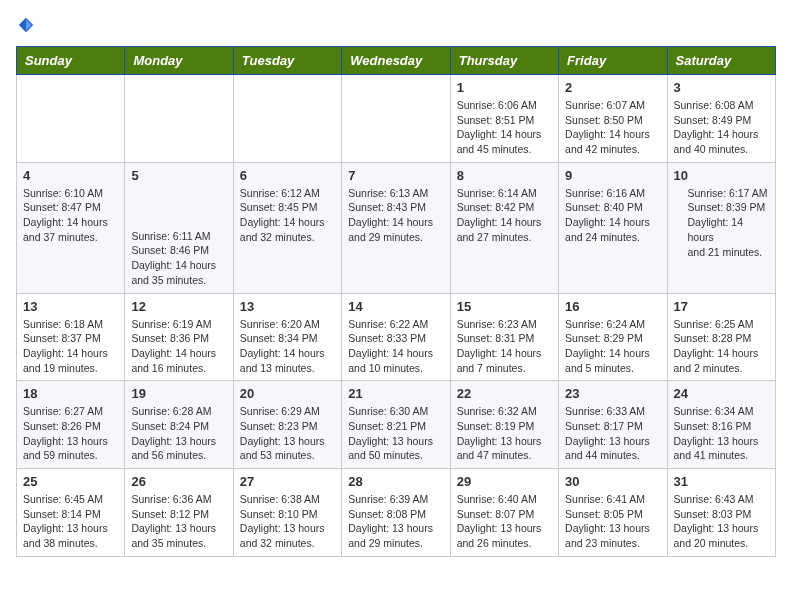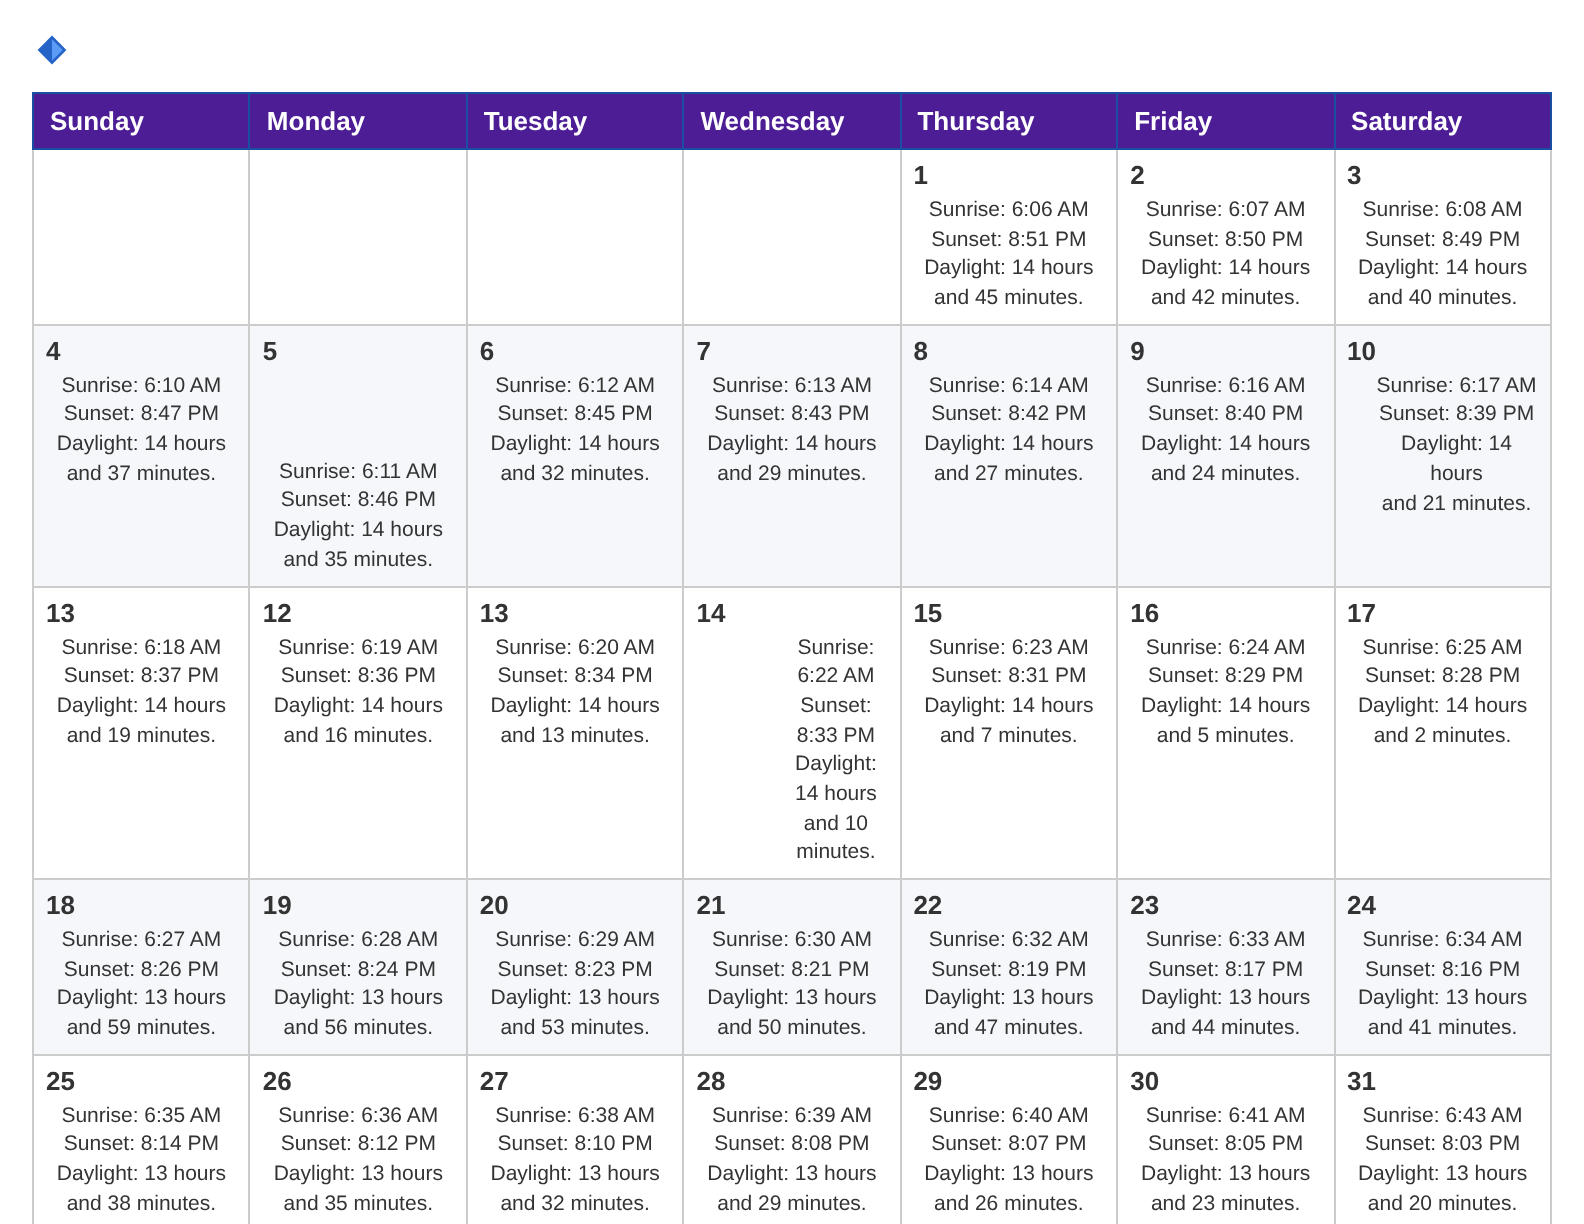--- a/index.html
+++ b/index.html
@@ -45,26 +45,27 @@
     .location-title {
       font-size: 16px;
       color: #555;
     }
     .calendar-table {
       width: 100%;
       border-collapse: collapse;
       border: 1px solid #ccc;
     }
     .calendar-table th {
-      background: #4c1d95;
+      background: #4d7c0f;
       color: #fff;
       text-align: left;
       padding: 6px 8px;
       font-size: 13px;
       border: 1px solid #1a4fa0;
+      font-style: italic;
     }
     .calendar-table td {
       vertical-align: top;
       padding: 5px 6px;
       border: 1px solid #ccc;
       font-size: 11px;
       color: #333;
       width: calc(100% / 7);
       min-height: 80px;
     }
@@ -77,21 +78,20 @@
     .day-number {
       font-size: 13px;
       font-weight: bold;
       margin-bottom: 3px;
       display: block;
     }
     .day-info {
       font-size: 10.5px;
       line-height: 1.4;
       color: #333;
-      text-align: center;
     }
     .empty-cell { background: #fff !important; }
   </style>
 </head>
 <body>
 
 <div class="header-area">
   <div class="logo">
     <div class="logo-text">
       <span class="logo-general"></span>
@@ -216,21 +216,21 @@
         </td>
         <td>
           <span class="day-number">13</span>
           <div class="day-info" style="white-space: pre-line;">Sunrise: 6:20 AM
 Sunset: 8:34 PM
 Daylight: 14 hours
 and 13 minutes.</div>
         </td>
         <td>
           <span class="day-number">14</span>
-          <div class="day-info" style="white-space: pre-line; margin-left: 44px;">Sunrise: 6:22 AM
+          <div class="day-info" style="white-space: pre-line;">Sunrise: 6:22 AM
 Sunset: 8:33 PM
 Daylight: 14 hours
 and 10 minutes.</div>
         </td>
         <td>
           <span class="day-number">15</span>
           <div class="day-info" style="white-space: pre-line;">Sunrise: 6:23 AM
 Sunset: 8:31 PM
 Daylight: 14 hours
 and 7 minutes.</div>
@@ -297,21 +297,21 @@
           <span class="day-number">24</span>
           <div class="day-info" style="white-space: pre-line;">Sunrise: 6:34 AM
 Sunset: 8:16 PM
 Daylight: 13 hours
 and 41 minutes.</div>
         </td>
       </tr>
       <tr>
         <td>
           <span class="day-number">25</span>
-          <div class="day-info" style="white-space: pre-line;">Sunrise: 6:35 AM
+          <div class="day-info" style="white-space: pre-line;">Sunrise: 6:45 AM
 Sunset: 8:14 PM
 Daylight: 13 hours
 and 38 minutes.</div>
         </td>
         <td>
           <span class="day-number">26</span>
           <div class="day-info" style="white-space: pre-line;">Sunrise: 6:36 AM
 Sunset: 8:12 PM
 Daylight: 13 hours
 and 35 minutes.</div>

